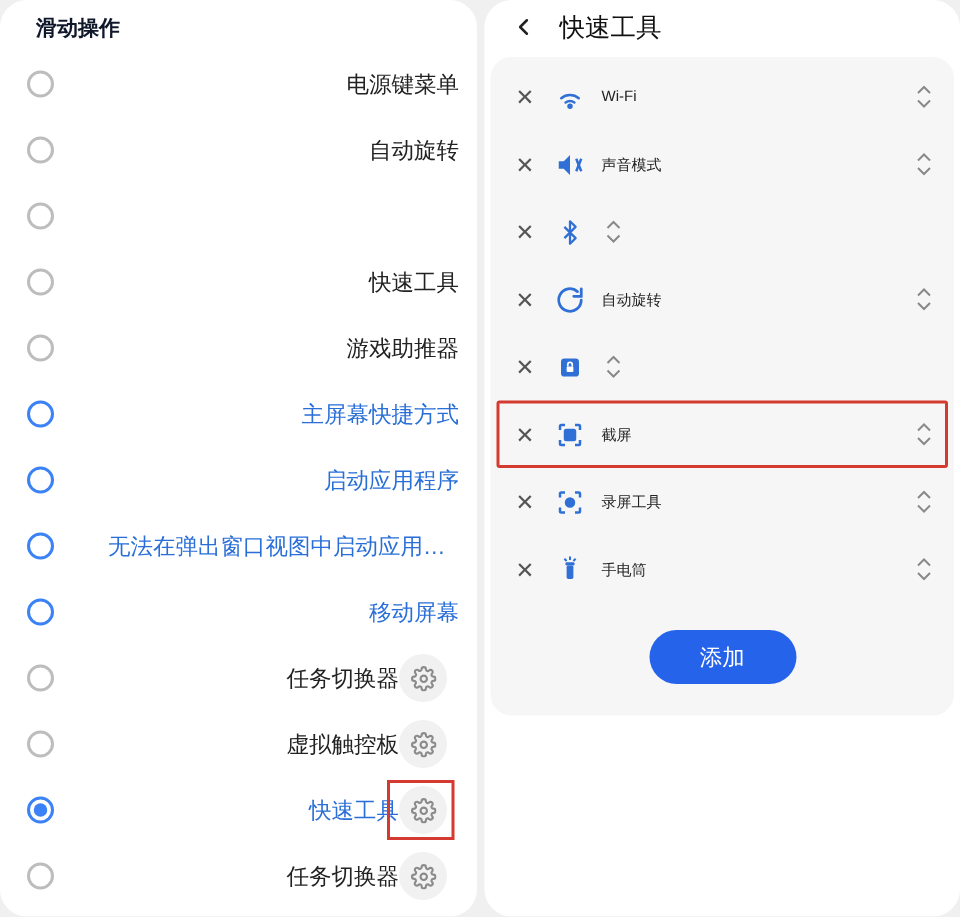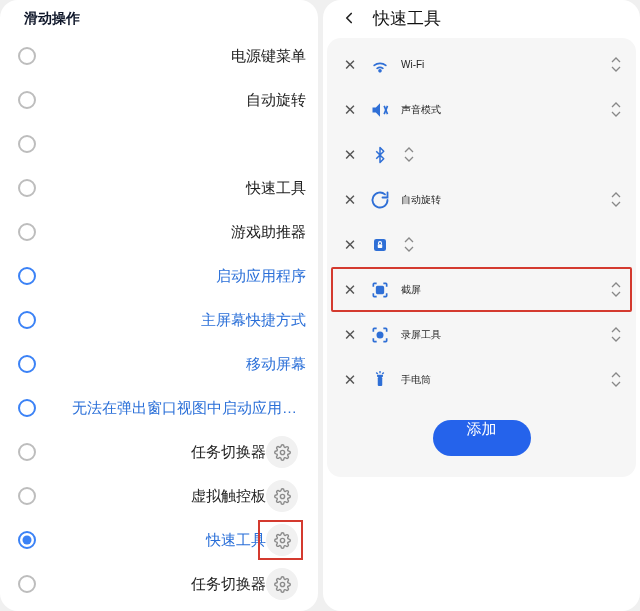--- a/index.html
+++ b/index.html
@@ -106,21 +106,21 @@
     display:flex; flex-direction:column; justify-content:center; align-items:center;
     gap:3px;
   }
   .sort-handle .chev { width:10px; height:6px; }
   .add-btn {
     background:#2563eb;
     color:#fff;
     width: 98px;
     height: 36px;
     border-radius: 18px;
-    display:flex; align-items:flex-start; justify-content:center;
+    display:flex; align-items:center; justify-content:center;
     font-size:15px;
     margin: 18px auto 3px auto;
   }
   svg { display:block; }
 </style>
 </head>
 <body>
 
 <div class="pane left-pane">
   <div class="left-header">滑动操作</div>
@@ -139,33 +139,33 @@
       <div class="row">
         <span class="radio"></span>
         <span class="row-label">快速工具</span>
       </div>
       <div class="row">
         <span class="radio"></span>
         <span class="row-label">游戏助推器</span>
       </div>
       <div class="row">
         <span class="radio blue-empty"></span>
+        <span class="row-label blue">主屏幕快捷方式</span>
+      </div>
+      <div class="row">
+        <span class="radio blue-empty"></span>
         <span class="row-label blue">启动应用程序</span>
       </div>
       <div class="row">
         <span class="radio blue-empty"></span>
-        <span class="row-label blue">主屏幕快捷方式</span>
+        <span class="row-label blue">无法在弹出窗口视图中启动应用程序</span>
       </div>
       <div class="row">
         <span class="radio blue-empty"></span>
         <span class="row-label blue">移动屏幕</span>
-      </div>
-      <div class="row">
-        <span class="radio blue-empty"></span>
-        <span class="row-label blue">无法在弹出窗口视图中启动应用程序</span>
       </div>
       <div class="row">
         <span class="radio"></span>
         <span class="row-label">任务切换器</span>
         <span class="gear-btn">
           <svg width="17" height="17" viewBox="0 0 24 24" fill="none" stroke="#8b8b8b" stroke-width="2">
             <circle cx="12" cy="12" r="3"></circle>
             <path d="M19.4 15a1.7 1.7 0 0 0 .34 1.87l.06.06a2 2 0 1 1-2.83 2.83l-.06-.06a1.7 1.7 0 0 0-1.87-.34 1.7 1.7 0 0 0-1.03 1.56V21a2 2 0 1 1-4 0v-.09a1.7 1.7 0 0 0-1.11-1.56 1.7 1.7 0 0 0-1.87.34l-.06.06a2 2 0 1 1-2.83-2.83l.06-.06a1.7 1.7 0 0 0 .34-1.87 1.7 1.7 0 0 0-1.56-1.03H3a2 2 0 1 1 0-4h.09a1.7 1.7 0 0 0 1.56-1.11 1.7 1.7 0 0 0-.34-1.87l-.06-.06a2 2 0 1 1 2.83-2.83l.06.06a1.7 1.7 0 0 0 1.87.34H9a1.7 1.7 0 0 0 1.03-1.56V3a2 2 0 1 1 4 0v.09a1.7 1.7 0 0 0 1.03 1.56 1.7 1.7 0 0 0 1.87-.34l.06-.06a2 2 0 1 1 2.83 2.83l-.06.06a1.7 1.7 0 0 0-.34 1.87V9a1.7 1.7 0 0 0 1.56 1.03H21a2 2 0 1 1 0 4h-.09a1.7 1.7 0 0 0-1.56 1.03z"></path>
           </svg>
         </span>

